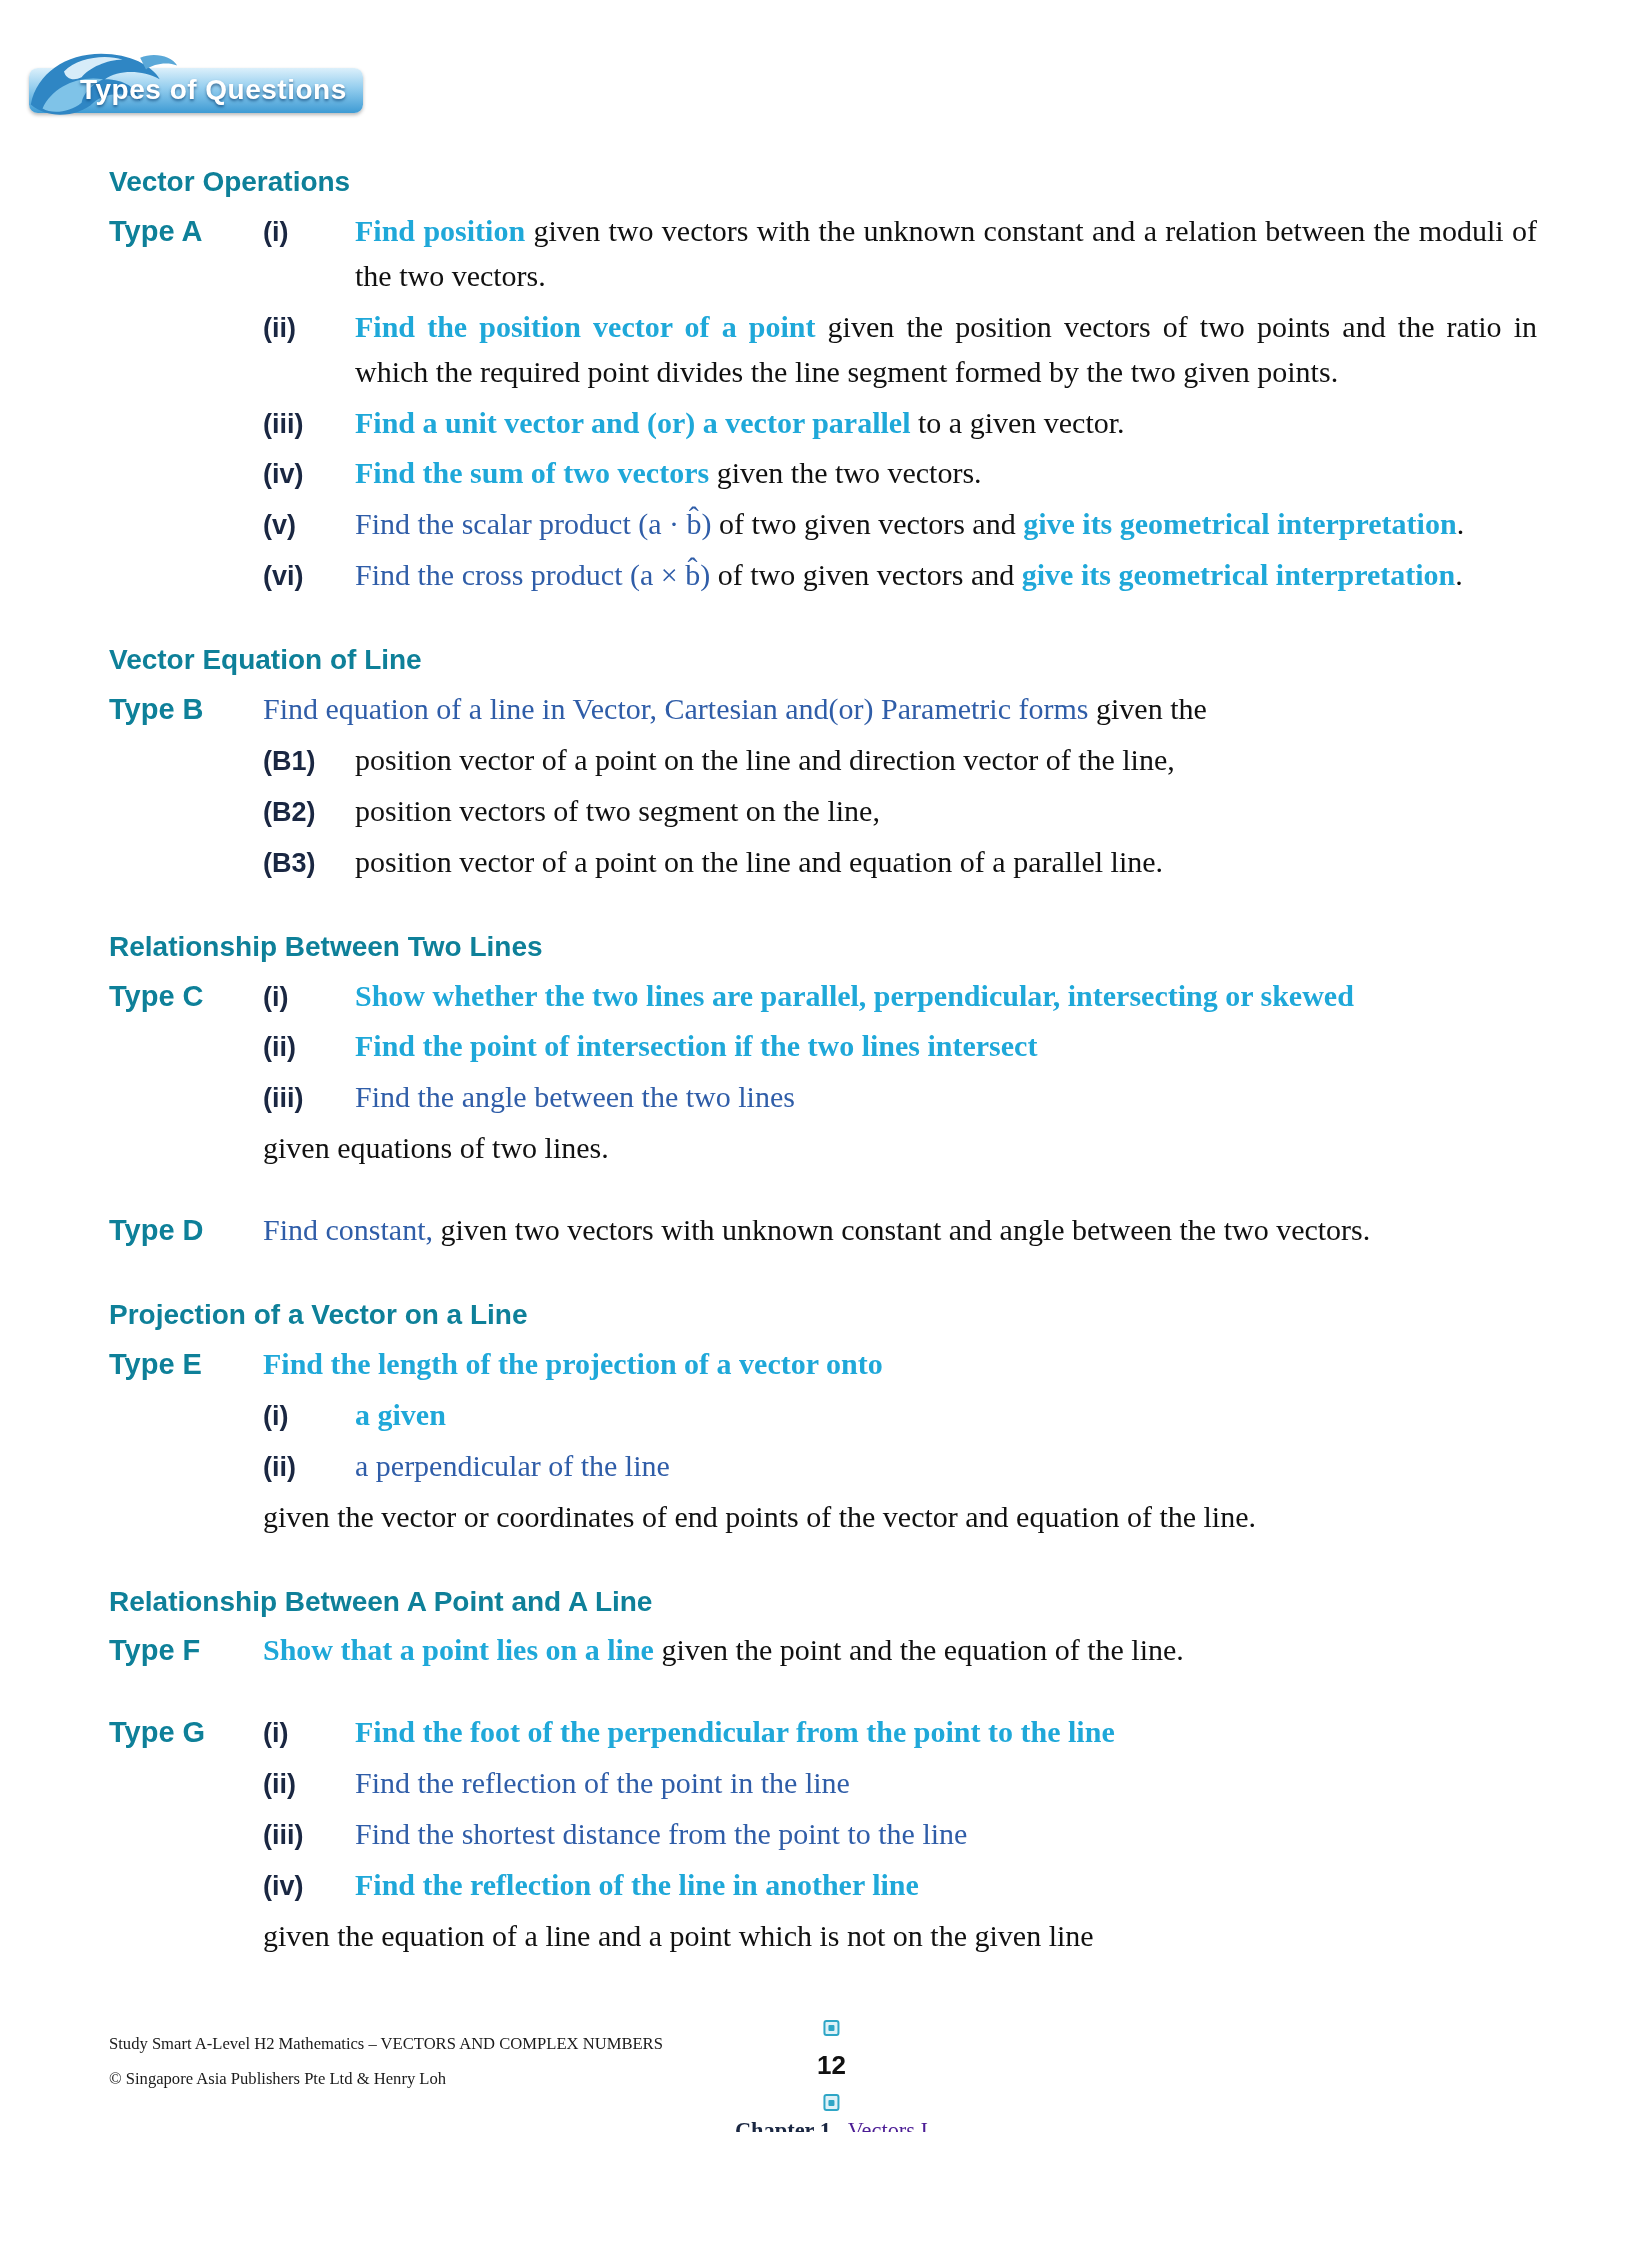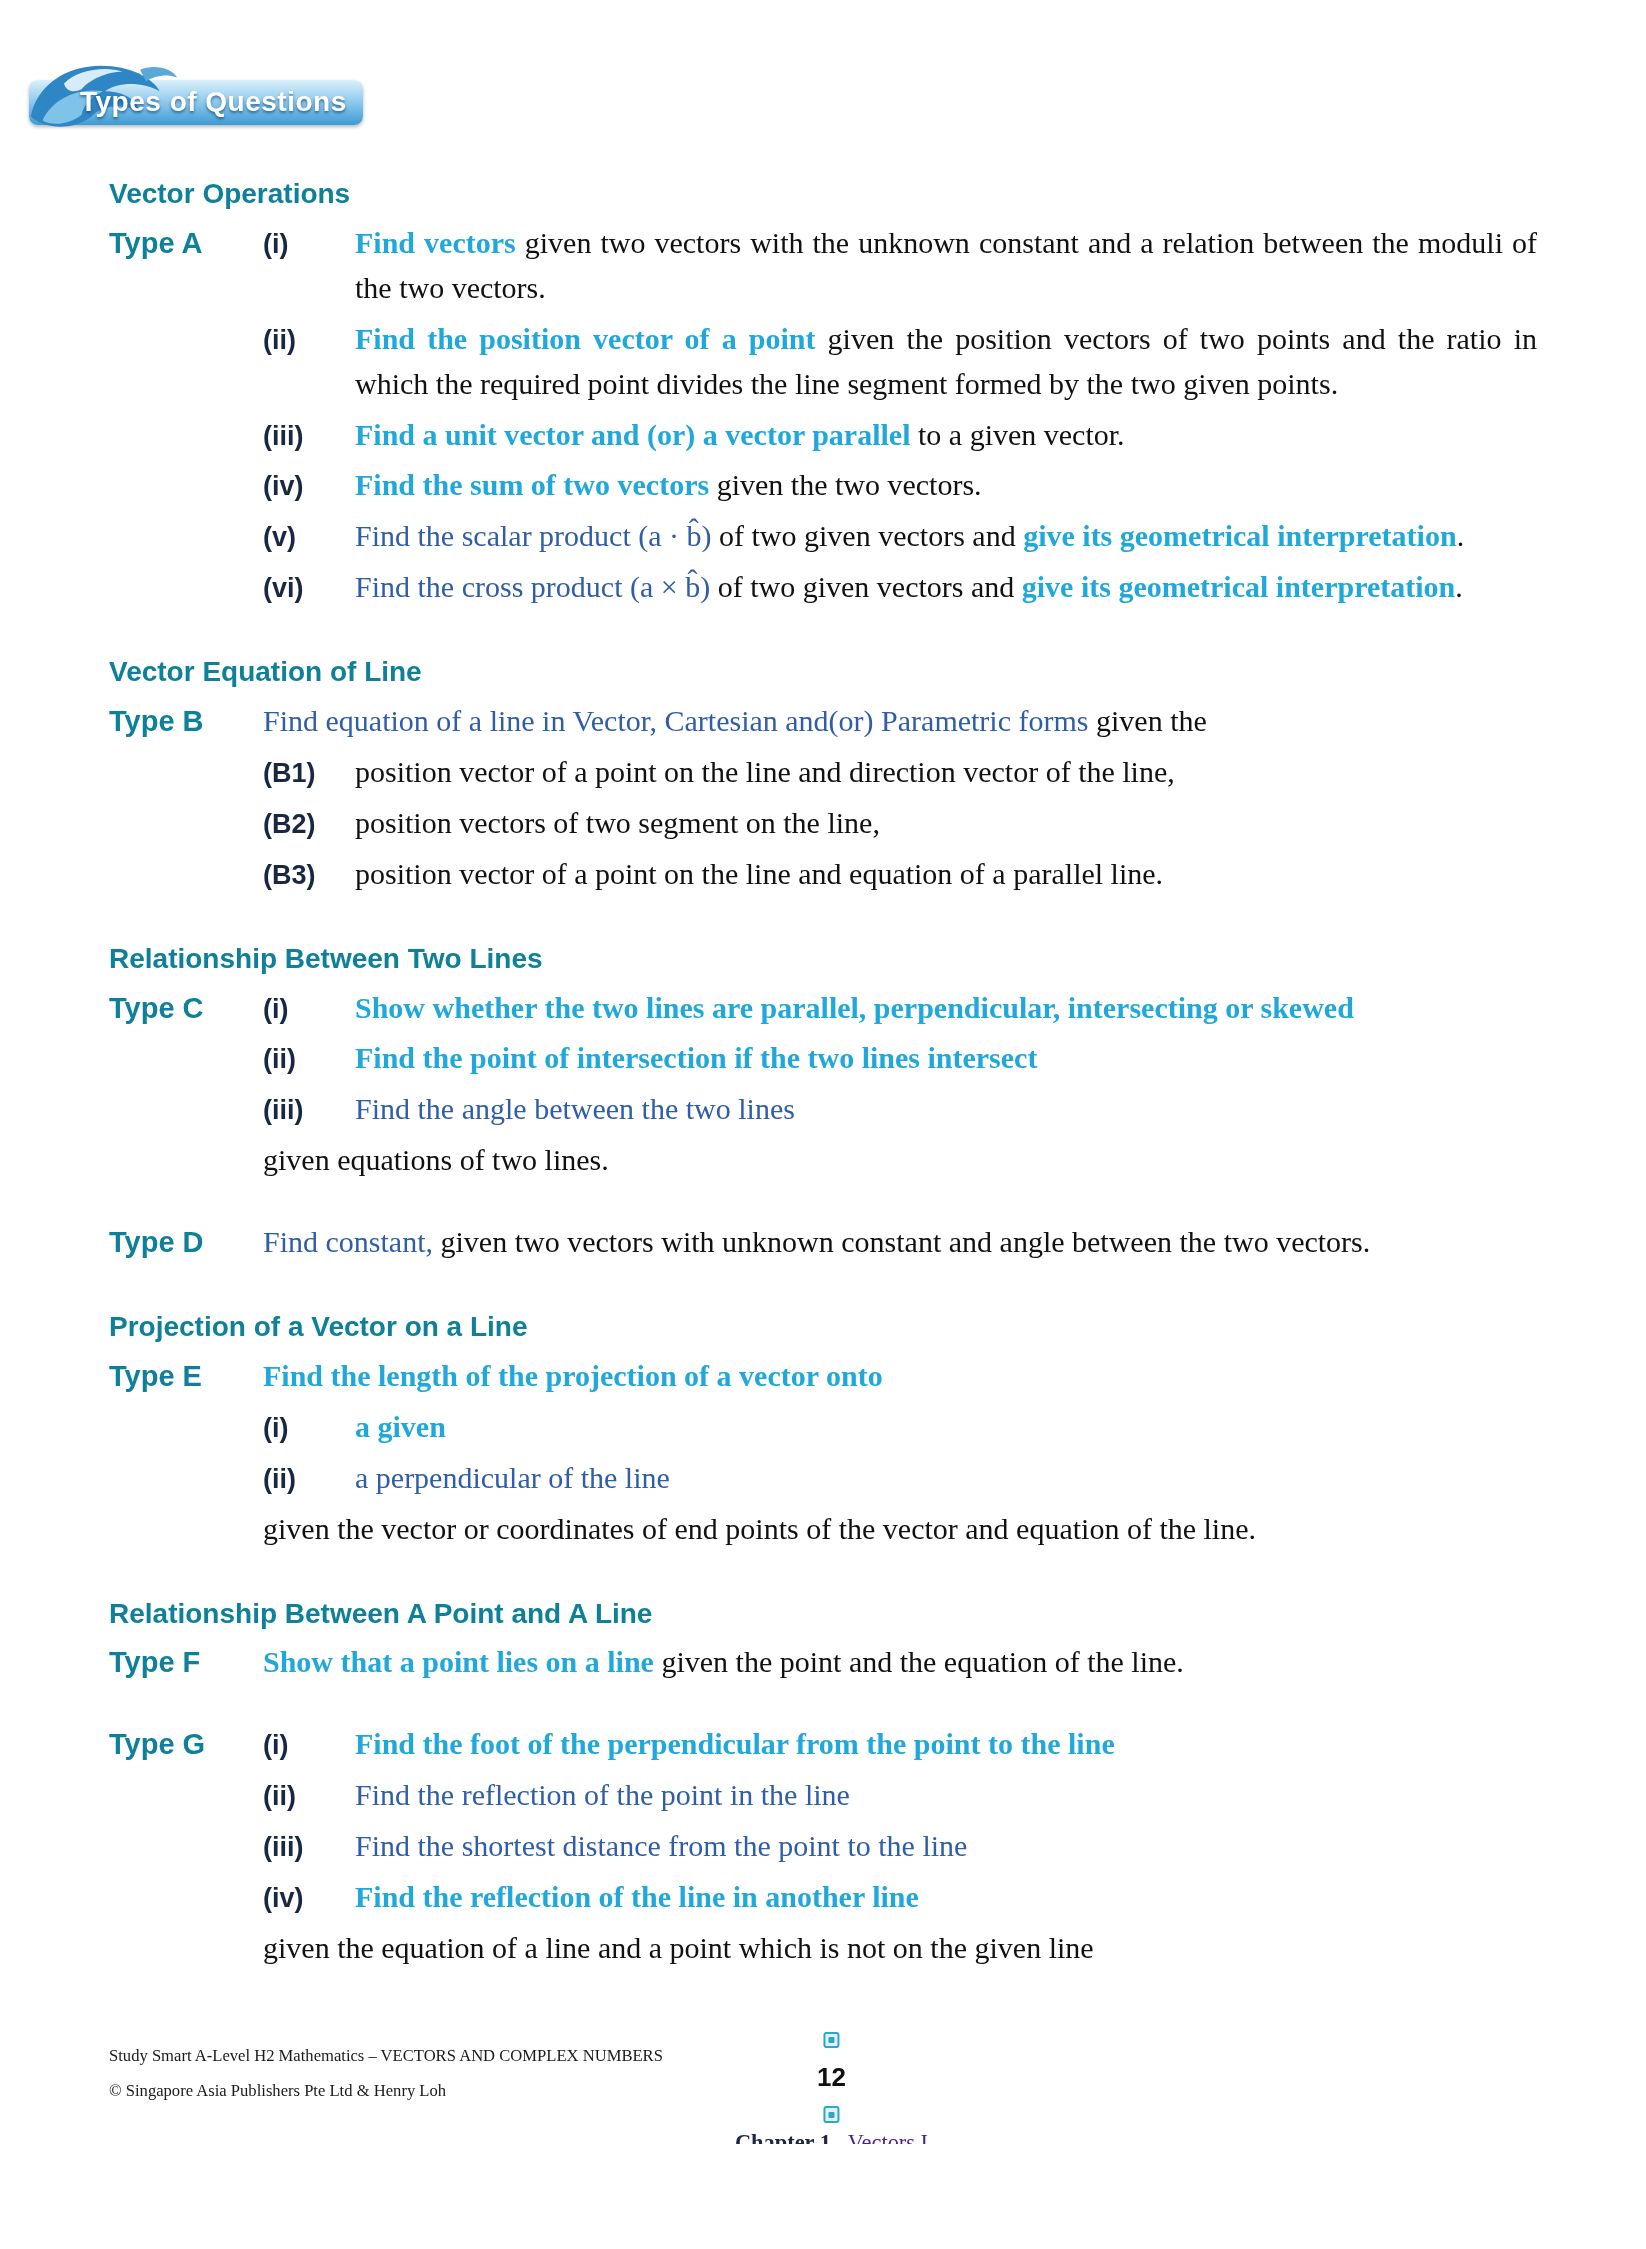--- a/index.html
+++ b/index.html
@@ -1,21 +1,21 @@
 <!DOCTYPE html>
 <html style="--teal: #0E8099; --cyan: #1FA8D9; --blue: #2F5DA8; --navy: #1A2742; --ink: #111111;"><head>
 <meta charset="utf-8">
 <style>
   * { margin: 0; padding: 0; box-sizing: border-box; }
   html, body { background: #ffffff; }
   .page {
     position: relative;
     width: 1646px;
     height: 2132px;
-    margin: 12px auto;
+    margin: 0 auto;
     background: #ffffff;
     font-family: "Liberation Serif", "DejaVu Serif", serif;
     font-size: 30px;
     color: var(--ink, #111111);
     overflow: hidden;
     border-radius: 27px;
   }
 
   
   .banner { position: relative; margin: 60px 0 0 29px; width: 410px; height: 55px; }
@@ -103,21 +103,21 @@
     <span class="banner-title">Types of Questions</span>
   </div>
 
   <div class="content">
       <div class="section">
         <div class="heading">Vector Operations</div>
         <div class="block">
           <div class="row">
             <div class="col-label">Type A</div>
             <div class="col-marker">(i)</div>
-            <div class="col-text justify"><span class="seg-cyan">Find vectors</span><span class="seg-plain"> given two vectors with the unknown constant and a relation between the moduli of the two vectors.</span></div>
+            <div class="col-text justify"><span class="seg-cyan">Find position</span><span class="seg-plain"> given two vectors with the unknown constant and a relation between the moduli of the two vectors.</span></div>
           </div>
           <div class="row">
             <div class="col-label">&nbsp;</div>
             <div class="col-marker">(ii)</div>
             <div class="col-text justify"><span class="seg-cyan">Find the position vector of a point</span><span class="seg-plain"> given the position vectors of two points and the ratio in which the required point divides the line segment formed by the two given points.</span></div>
           </div>
           <div class="row">
             <div class="col-label">&nbsp;</div>
             <div class="col-marker">(iii)</div>
             <div class="col-text"><span class="seg-cyan">Find a unit vector and (or) a vector parallel</span><span class="seg-plain"> to a given vector.</span></div>

